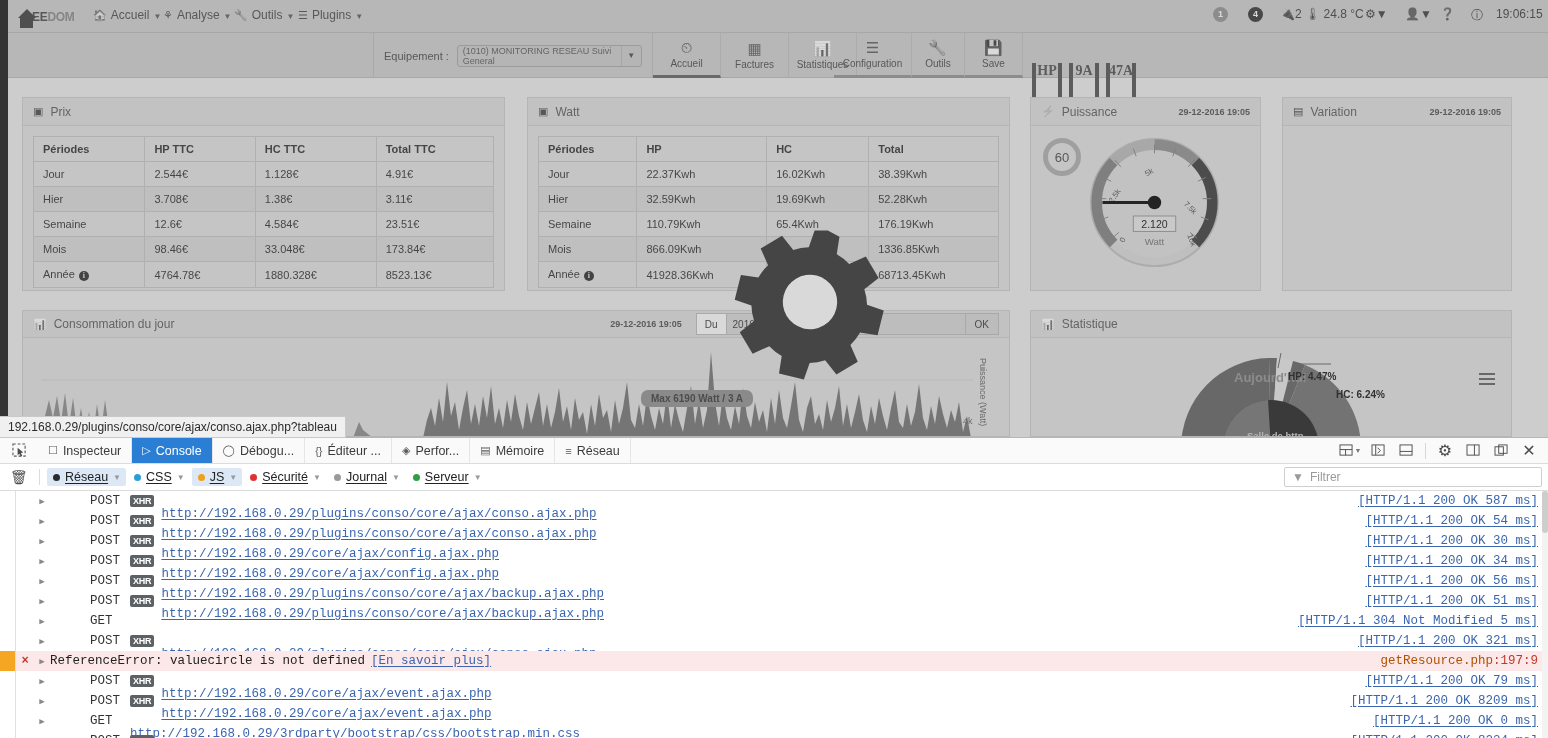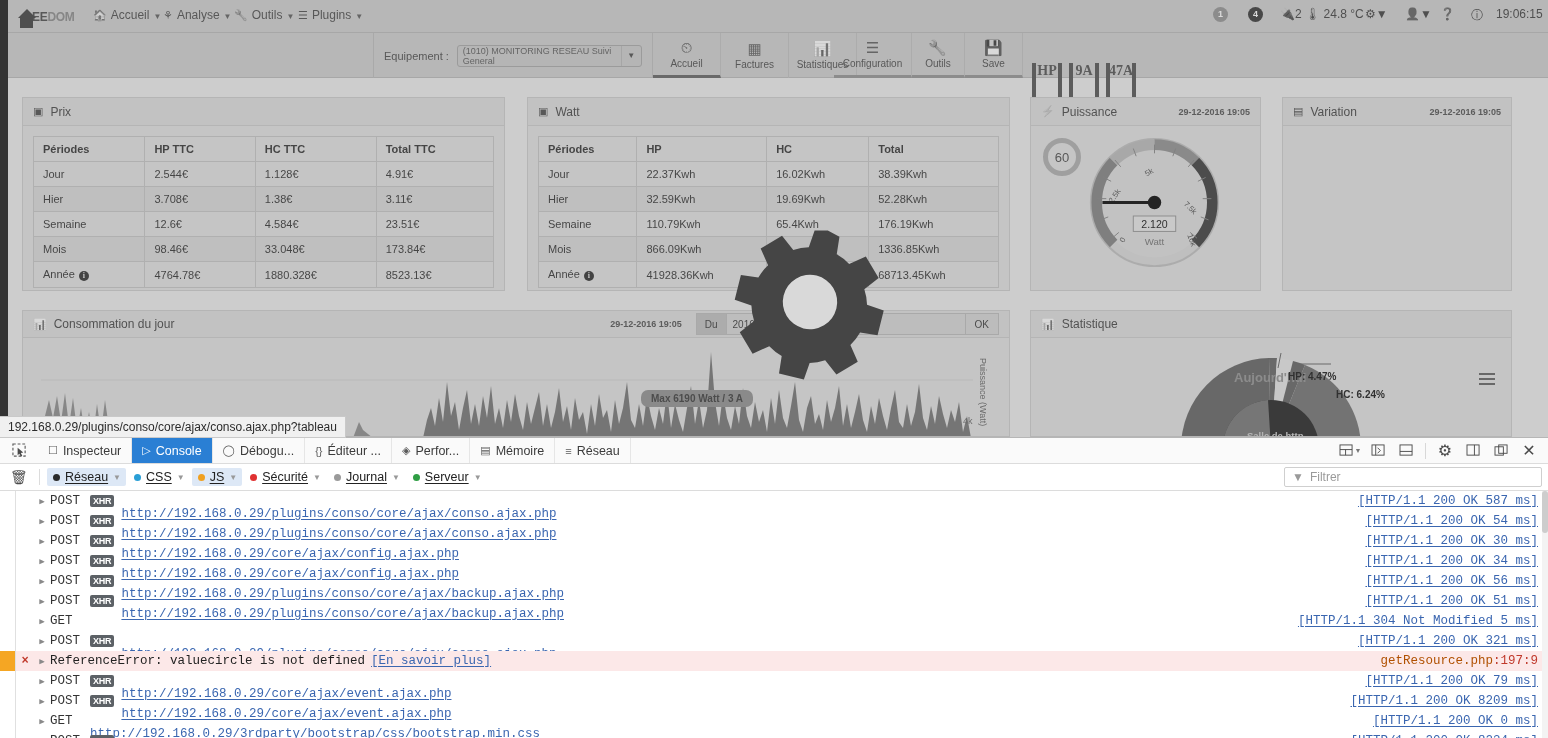--- a/index.html
+++ b/index.html
@@ -55,21 +55,21 @@
   .ribbon{width:30px;height:40px;border:4px solid #9c4a42;border-top:none;
      clip-path:polygon(0 0,100% 0,100% 100%,50% 72%,0 100%);
      display:flex;align-items:flex-start;justify-content:center;color:#9c4a42;
      font-size:14px;font-weight:bold;font-family:"Liberation Serif",serif;background:transparent;}
 
   
   .panel{position:absolute;background:#e4e4e4;border:1px solid #cfcfcf;}
   .panel-head{height:28px;border-bottom:1px solid #cfcfcf;display:flex;align-items:center;
               padding:0 10px;background:#e0e0e0;}
   .panel-head .phi{font-size:11px;color:#555;margin-right:7px;}
-  .panel-head .pht{font-size:12px;color:#1d4ed8;}
+  .panel-head .pht{font-size:12px;color:#15803d;}
   .panel-head .phd{margin-left:auto;font-size:9px;color:#5a5a5a;font-weight:bold;}
   .panel-body{padding:10px;}
 
   table.dtab{width:100%;border-collapse:collapse;background:#e4e4e4;}
   table.dtab th,table.dtab td{border:1px solid #c9c9c9;padding:6px 9px;text-align:left;
      font-size:11px;color:#3d3d3d;}
   table.dtab th{font-weight:bold;}
   table.dtab tbody tr:nth-child(even){background:#dcdcdc;}
   .ibadge{display:inline-block;width:10px;height:10px;border-radius:50%;background:#3a3a3a;color:#e4e4e4;
      font-size:8px;line-height:10px;text-align:center;margin-left:4px;font-weight:bold;
@@ -80,21 +80,21 @@
   .circ60{position:absolute;left:8px;top:8px;width:38px;height:38px;border-radius:50%;
      border:5px solid #b3b3b3;display:flex;align-items:center;justify-content:center;
      font-size:13px;color:#555;background:#e4e4e4;}
   .gauge{position:absolute;left:52px;top:5px;width:135px;height:135px;}
 
   
   .dateinput{height:22px;background:#dadada;border:1px solid #bfbfbf;font-size:10px;color:#444;
      display:flex;align-items:center;padding:0 6px;}
   .okbtn{height:22px;padding:0 9px;border:1px solid #bfbfbf;border-left:none;background:#d9d9d9;
      font-size:10px;color:#444;display:flex;align-items:center;}
-  .duo{height:22px;padding:0 8px;border:1px solid #bfbfbf;border-right:none;background:#fdba74;
+  .duo{height:22px;padding:0 8px;border:1px solid #bfbfbf;border-right:none;background:#ffffff;
      font-size:10px;color:#444;display:flex;align-items:center;}
   .axis-lab{position:absolute;font-size:9px;color:#6e6e6e;}
   .maxtip{position:absolute;background:#c69338;color:#5d4413;font-size:10px;font-weight:bold;
      padding:3px 10px;border-radius:7px;white-space:nowrap;}
   .hamb{position:absolute;width:16px;height:12px;display:flex;flex-direction:column;justify-content:space-between;}
   .hamb i{display:block;height:2px;background:#6a6a6a;}
 
   
   #gear-overlay{position:absolute;left:730px;top:222px;width:160px;height:160px;pointer-events:none;}
 
@@ -131,21 +131,21 @@
      display:flex;align-items:center;gap:6px;padding:0 7px;font-size:12px;color:#9a9a9a;}
 
   .dt-logs{position:relative;height:248px;overflow:hidden;background:#fff;}
   .logrow{position:relative;height:20px;display:flex;align-items:center;font-family:"Liberation Mono",monospace;
      font-size:12.5px;color:#222;padding-left:0;}
   .logrow.err{background:#fce8e8;}
   .gutter{width:16px;height:20px;flex:0 0 16px;border-right:1px solid #e0e0e0;}
   .logrow.err .gutter{background:#f5a623;}
   .errx{width:18px;text-align:center;color:#c0392b;font-weight:bold;font-size:12px;}
   .twisty{width:16px;text-align:center;color:#8a8a8a;font-size:9px;}
-  .meth{width:40px;color:#333;}
+  .meth{width:40px;color:#333;margin-left:40px;}
   .xhr{display:inline-block;background:#5c6166;color:#fff;font-size:9px;font-weight:bold;
      padding:1px 3px;border-radius:2px;margin-right:7px;letter-spacing:-0.2px;font-family:"Liberation Sans",sans-serif;}
   .lurl{color:#3a66b0;text-decoration:underline;text-underline-offset:2px;margin-top:25px;}
   .msg{color:#222;}
   .lmore{color:#3a66b0;text-decoration:underline;text-underline-offset:2px;margin-left:6px;}
   .lstat{position:absolute;right:10px;color:#3a66b0;text-decoration:underline;text-underline-offset:2px;
      font-family:"Liberation Mono",monospace;font-size:12.5px;}
   .lstat.src{color:#b05000;text-decoration:none;}
   .lstat.src b{color:#c0392b;font-weight:normal;}
   .dt-scroll{position:absolute;right:0;top:0;width:6px;height:248px;background:#f3f3f3;}

